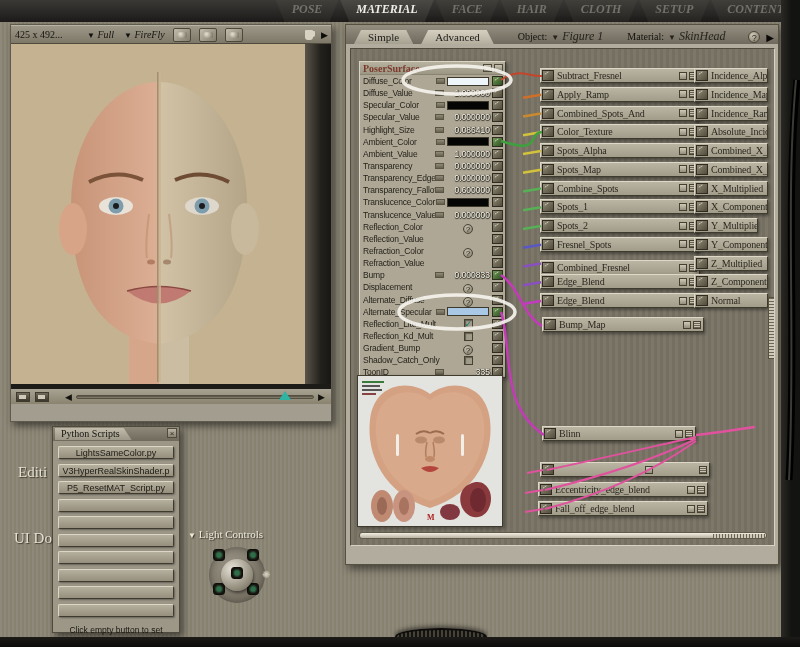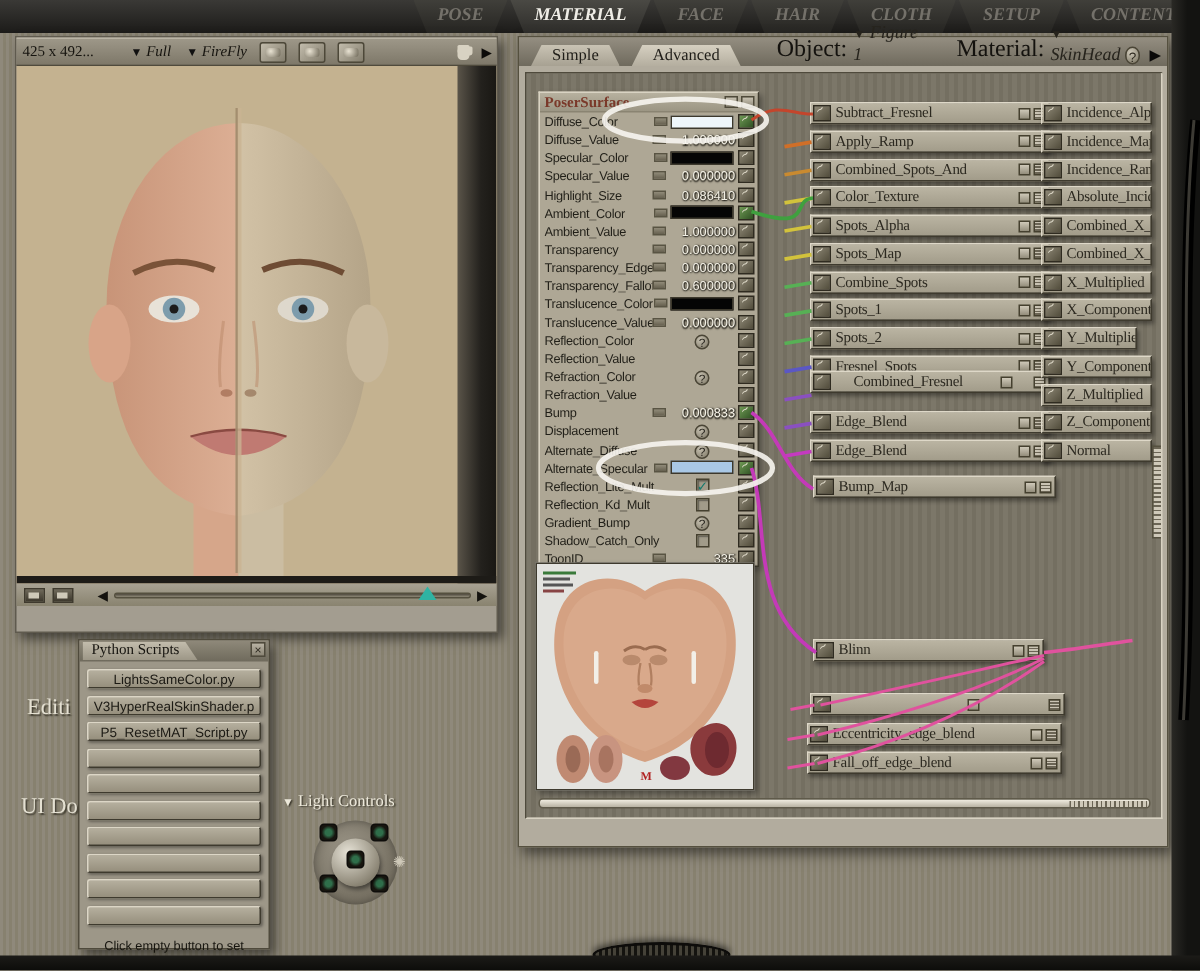--- a/index.html
+++ b/index.html
@@ -59,21 +59,21 @@
   #sl-track { flex:1; height:4px; margin:0 4px; border-radius:2px;
     background:linear-gradient(#4f4a3e,#8d8776); border:1px solid #55503f; position:relative; }
   #sl-thumb { position:absolute; right:22px; top:-5px; width:0; height:0;
     border-left:6px solid transparent; border-right:6px solid transparent; border-bottom:9px solid #2fb3a3; }
 
   
   #matpal { position:absolute; left:345px; top:24px; width:434px; height:541px;
     background:#b2ac9e; border:1px solid #55503f; box-shadow:3px 4px 8px rgba(0,0,0,.5); }
   #mp-header { height:19px; background:linear-gradient(#948e81,#6f6a5d); display:flex; align-items:flex-end; }
   #mp-header .pv-tab { font-size:11px; }
-  .mp-head-lbl { font-family:"Liberation Serif", serif; font-size:16px; color:#14120e; margin:0 0 2px 24px;text-align:right; }
+  .mp-head-lbl { font-family:"Liberation Serif", serif; font-size:10px; color:#14120e; margin:0 0 2px 24px;text-align:right; }
   .mp-head-val { font-family:Liberation Serif, serif; font-style:italic; font-size:12px; color:#26231c; }
   #mp-help { margin:0 0 1px auto; width:12px; height:12px; border-radius:50%;
     background:radial-gradient(circle at 35% 30%,#cfc9ba,#77715f); border:1px solid #4a4536;
     font-size:9px; line-height:12px; text-align:center; color:#2e2a20; }
   #mp-arrow { color:#0a0908; font-size:10px; margin:0 4px 1px 6px; }
   #mp-canvas { position:absolute; left:4px; top:23px; width:425px; height:498px;
     border:1px solid #4f4a3c; border-right-color:#d8d2c2; border-bottom-color:#d8d2c2;
     background:repeating-linear-gradient(90deg,#7c7769 0 3px,#746f61 3px 6px); overflow:hidden; }
   #mp-hscroll { position:absolute; left:8px; bottom:6px; width:408px; height:7px; border-radius:3px;
     background:linear-gradient(#f2eee2,#b8b2a2); border:1px solid #5f5a4a; }
@@ -514,21 +514,21 @@
             <div class="node-title">Spots_2</div>
             <div class="node-btn"></div>
             <div class="node-btn lines"></div>
           </div>
           <div class="node" style="left: 189px; top: 187.75px; width: 160px;">
             <div class="plug"></div>
             <div class="node-title">Fresnel_Spots</div>
             <div class="node-btn"></div>
             <div class="node-btn lines"></div>
           </div>
-          <div class="node" style="left: 189px; top: 198px; width: 160px; gap: 12px;">
+          <div class="node" style="left: 189px; top: 211px; width: 160px;">
             <div class="plug"></div>
             <div class="node-title">Combined_Fresnel</div>
             <div class="node-btn"></div>
             <div class="node-btn lines"></div>
           </div>
           <div class="node" style="left: 189px; top: 225.25px; width: 160px;">
             <div class="plug"></div>
             <div class="node-title">Edge_Blend</div>
             <div class="node-btn"></div>
             <div class="node-btn lines"></div>

